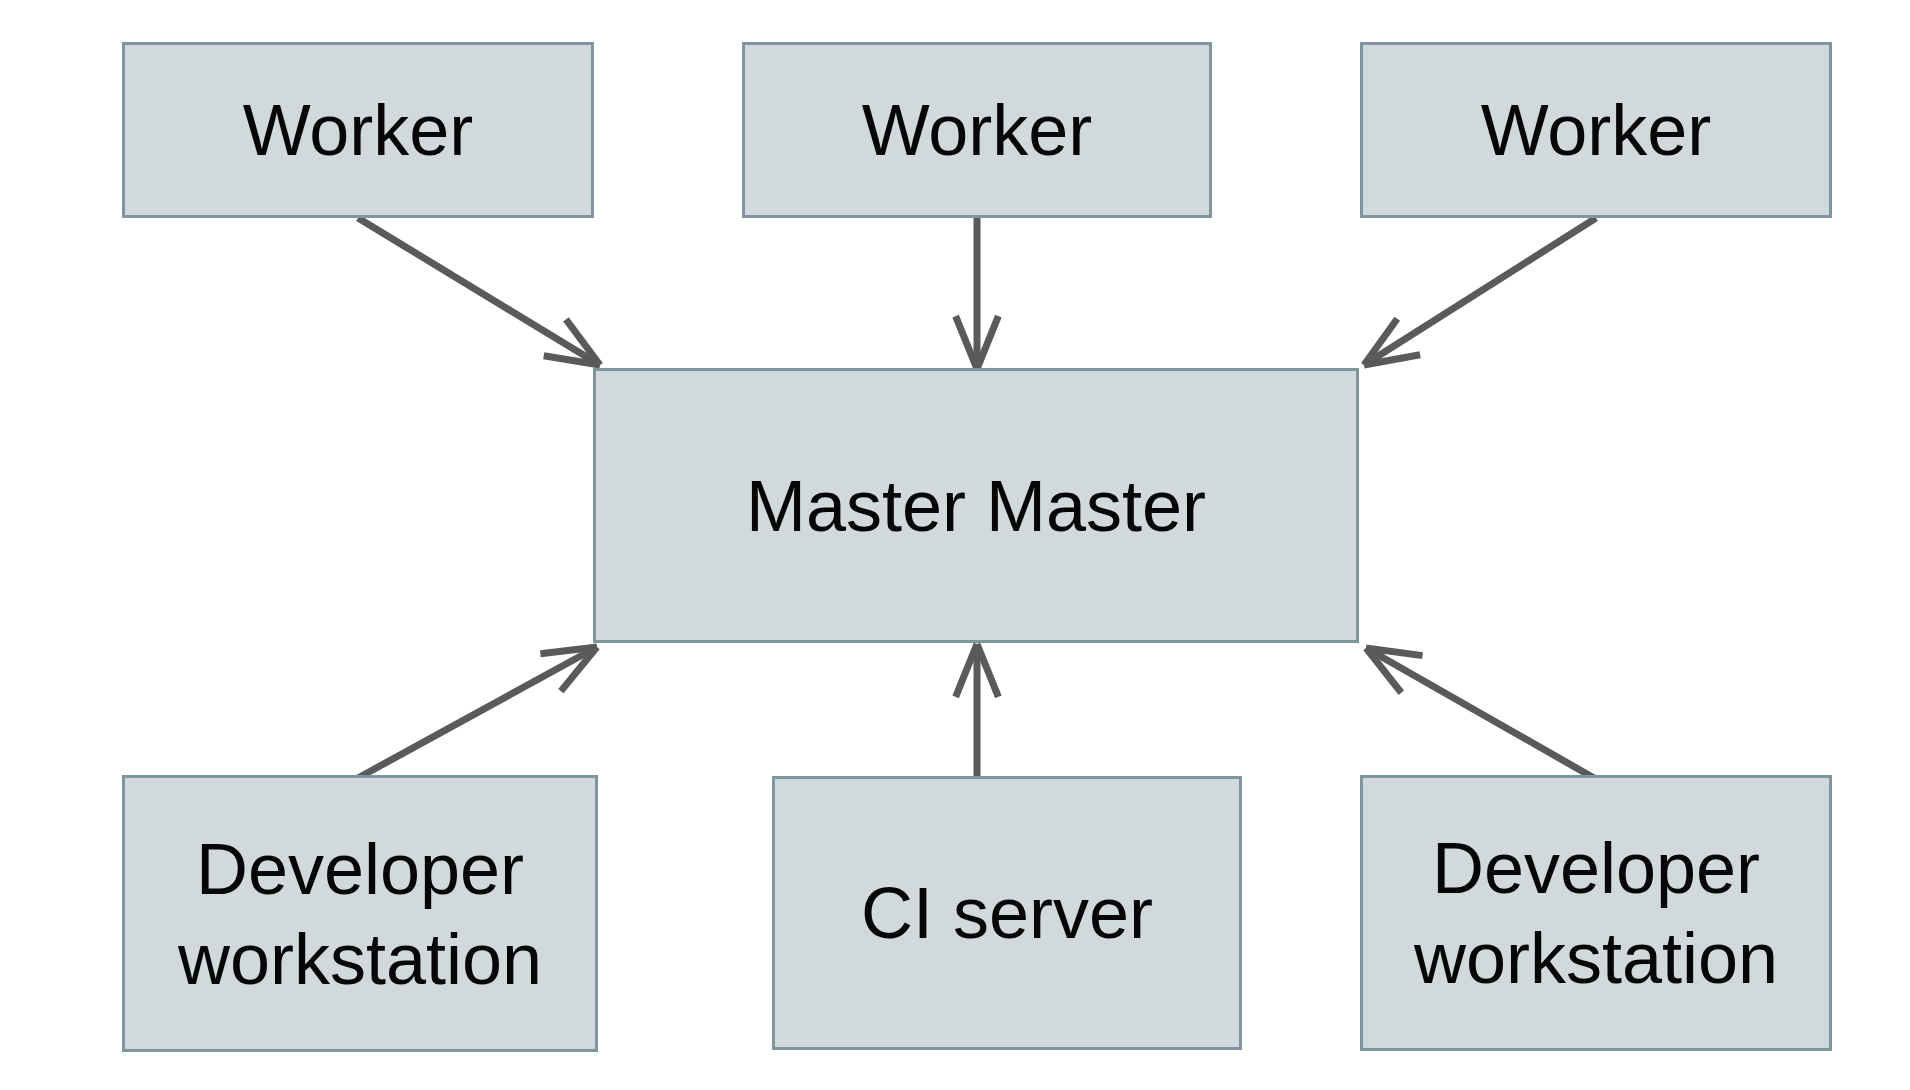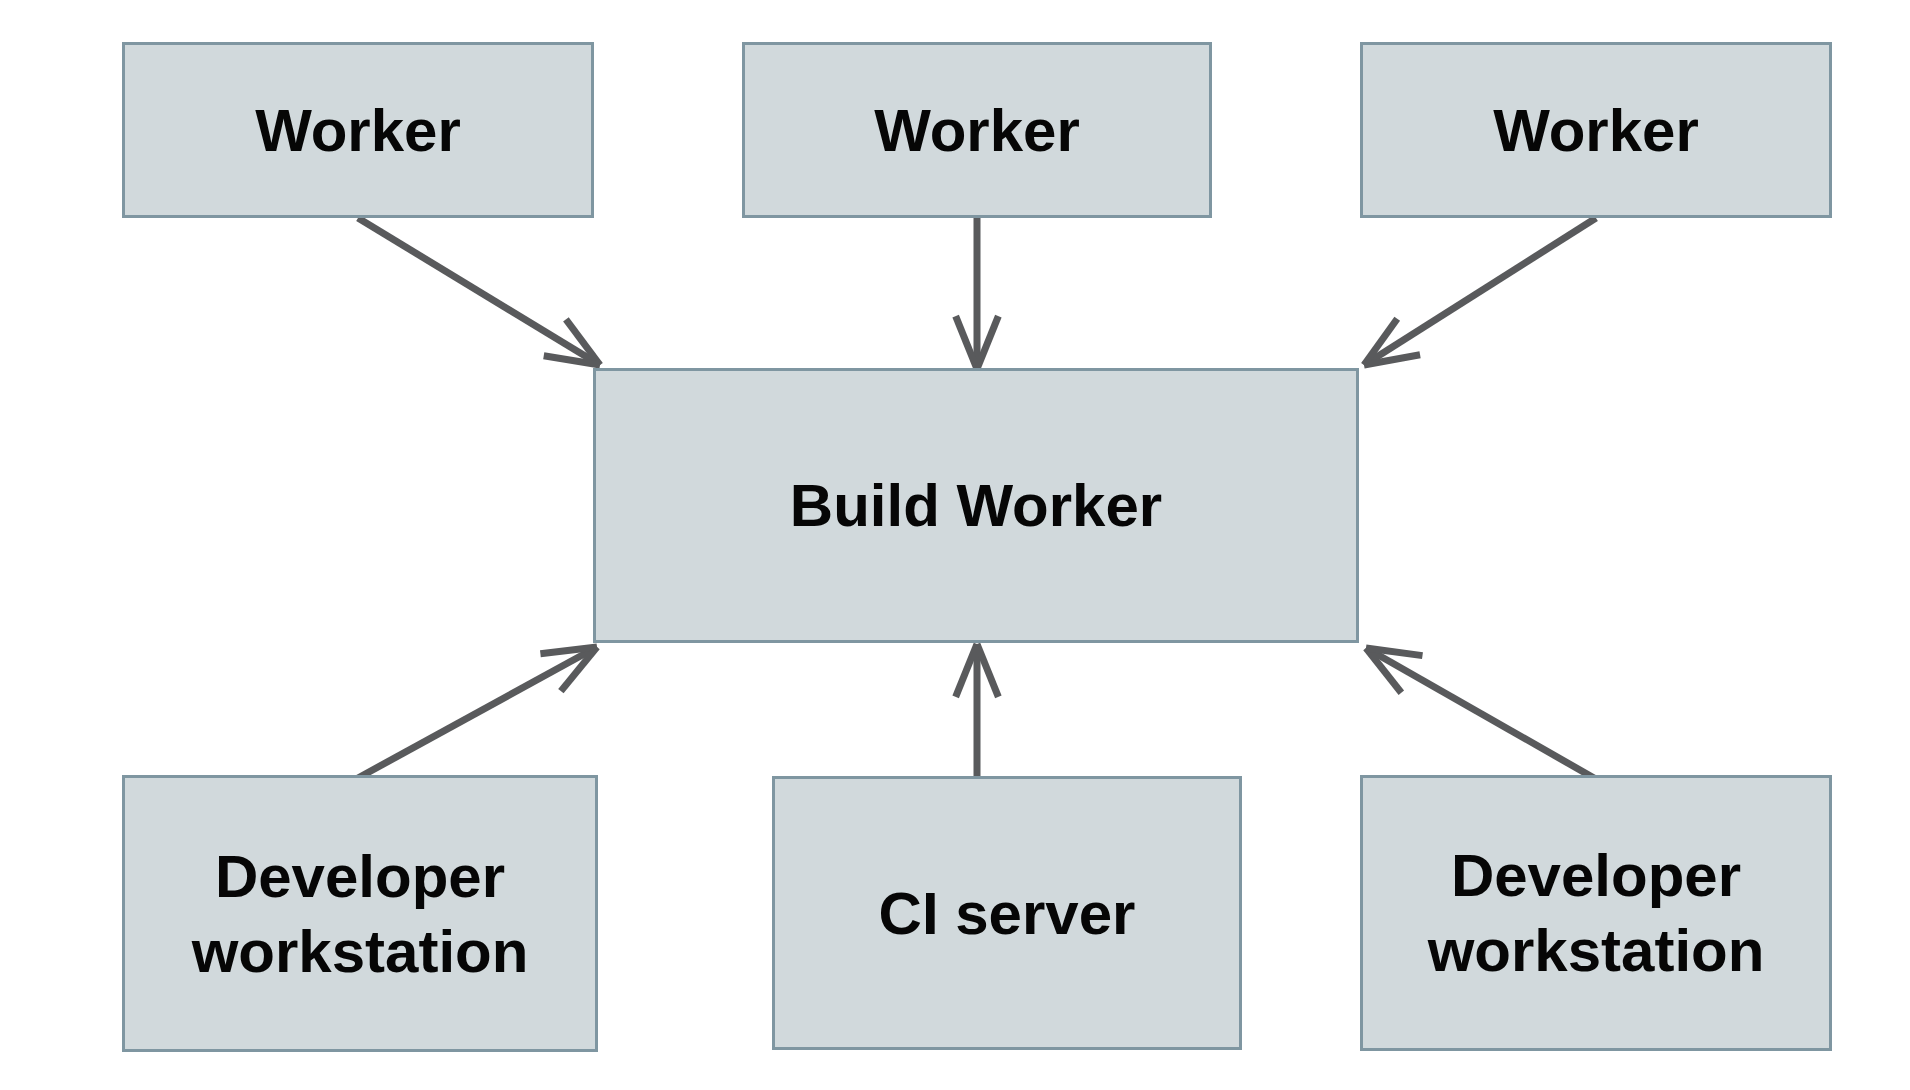--- a/index.html
+++ b/index.html
@@ -26,26 +26,25 @@
     position: absolute;
     box-sizing: border-box;
     background: var(--box-fill, #d1d9dc);
     border: 3px solid var(--box-border, #7f96a1);
     display: flex;
     align-items: center;
     justify-content: center;
     text-align: center;
   }
   .node .label {
-    font-size: 60px;
+    font-size: 72px;
     line-height: 1.25;
     color: var(--text, #060606);
     white-space: pre-line;
     letter-spacing: 0px;
-    font-weight: bold;
   }
   
   .n-worker1 { left: 122px; top: 42px;  width: 472px; height: 176px; }
   .n-worker2 { left: 742px; top: 42px;  width: 470px; height: 176px; }
   .n-worker3 { left: 1360px; top: 42px; width: 472px; height: 176px; }
   .n-build   { left: 593px; top: 368px; width: 766px; height: 275px; }
   .n-dev1    { left: 122px; top: 775px; width: 476px; height: 277px; }
   .n-ci      { left: 772px; top: 776px; width: 470px; height: 274px; }
   .n-dev2    { left: 1360px; top: 775px; width: 472px; height: 276px; }
 </style>
@@ -93,21 +92,21 @@
 
   <div class="node n-worker2">
     <span class="label">Worker</span>
   </div>
 
   <div class="node n-worker3">
     <span class="label">Worker</span>
   </div>
 
   <div class="node n-build">
-    <span class="label">Build Worker</span>
+    <span class="label">Master Master</span>
   </div>
 
   <div class="node n-dev1">
     <span class="label">Developer
 workstation</span>
   </div>
 
   <div class="node n-ci">
     <span class="label">CI server</span>
   </div>

